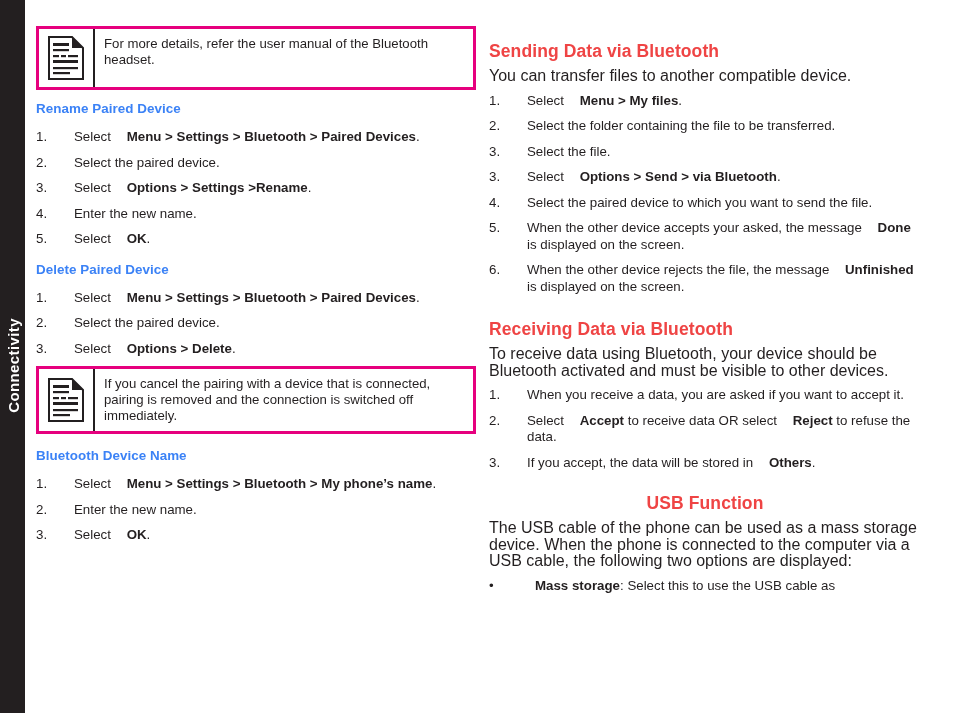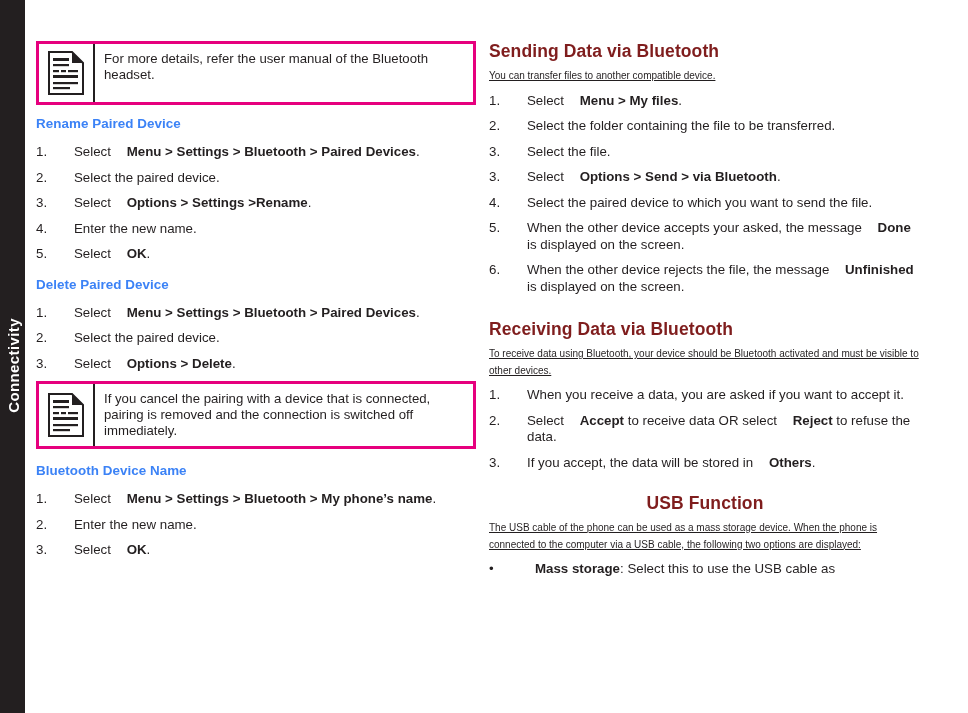--- a/index.html
+++ b/index.html
@@ -89,37 +89,36 @@
   .sub-head {
     font-size: 13.4px;
     font-weight: bold;
     color: #3b82f6;
     margin: 11px 0 0 0;
     letter-spacing: 0.05px;
   }
 
   
   .red-head {
-    color: #7f1d1d;
+    color: #ef4444;
     font-family: "Liberation Sans Narrow", "Liberation Sans", sans-serif;
     font-weight: bold;
     font-size: 17.5px;
     letter-spacing: 0.1px;
     margin: 0 0 7px 0;
     line-height: 20px;
   }
   .red-head.spaced { margin-top: 24px; }
 
   
   .para {
-    font-size: 10px;
+    font-size: 16px;
     line-height: 16.5px;
     margin: 0 0 8px 0;
     color: #231f20;
-    text-decoration: underline;
   }
 
   
   .steps { margin: 0; padding: 0; list-style: none; }
   .step {
     display: flex;
     font-size: 13.3px;
     line-height: 16.5px;
     margin-bottom: 9px;
   }
@@ -152,21 +151,21 @@
 <body>
 
 <div class="chapter-tab">
   <div class="chapter-label">Connectivity</div>
 </div>
 
 <div class="page">
 
   <div class="page-number">53</div>
 
-  <div class="col col-left" style="top:41px;">
+  <div class="col col-left" style="top:26px;">
 
     <div class="note-box" style="min-height:64px;">
       <div class="note-icon-cell">
         <span>
           <svg class="doc-icon" width="36" height="44" viewBox="0 0 36 44" xmlns="http://www.w3.org/2000/svg">
             <path d="M1 1 H24 L35 12 V43 H1 Z" fill="#ffffff" stroke="#231f20" stroke-width="2"></path>
             <path d="M24 1 L35 12 H24 Z" fill="#231f20"></path>
             <rect x="5" y="7" width="16" height="3" fill="#231f20"></rect>
             <rect x="5" y="13" width="16" height="2.2" fill="#231f20"></rect>
             <rect x="5" y="19" width="6" height="2.2" fill="#231f20"></rect>

